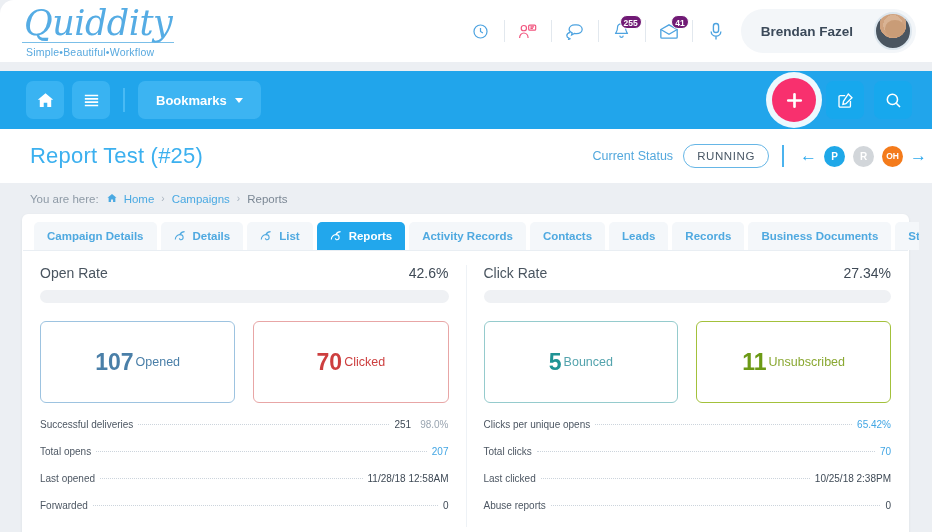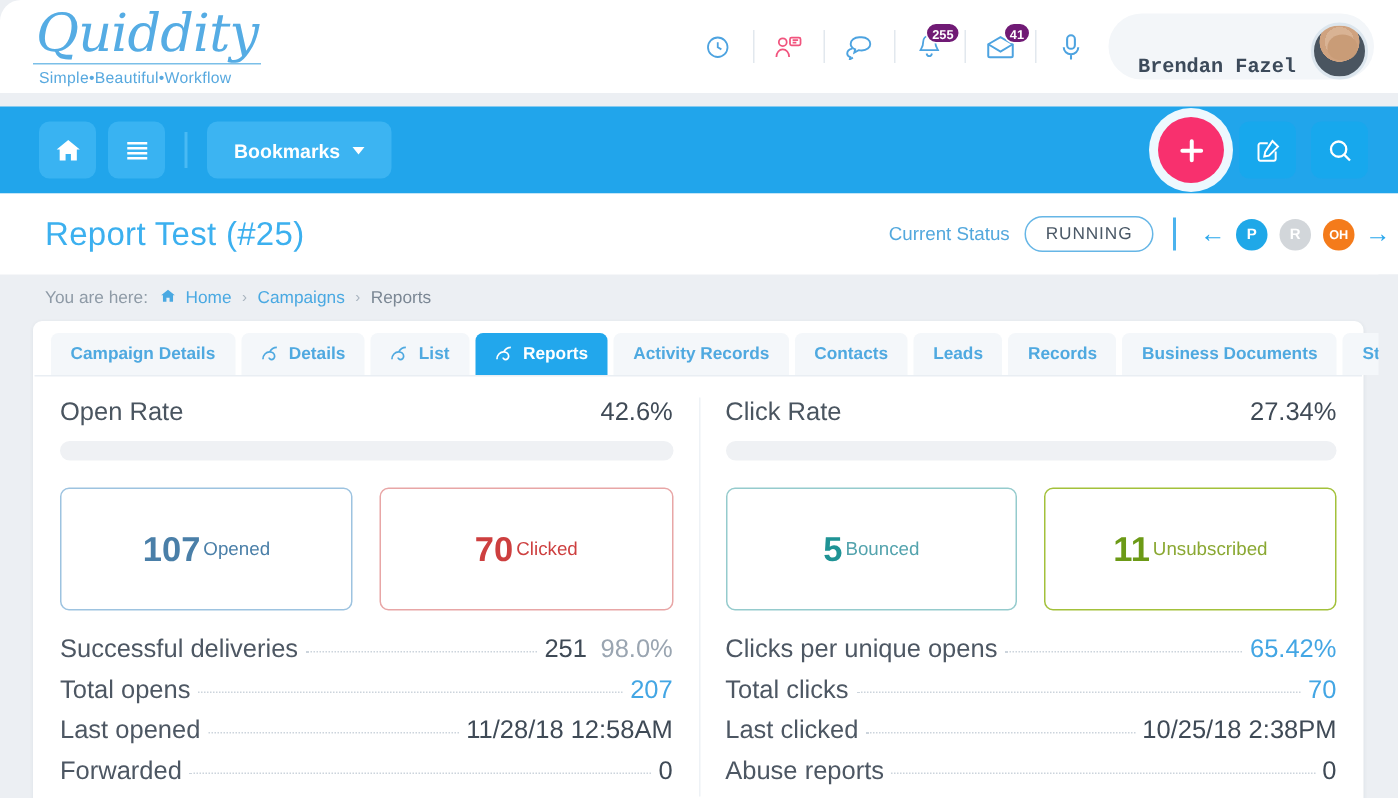--- a/index.html
+++ b/index.html
@@ -48,21 +48,21 @@
   .badge {
     position: absolute; top: -1px; right: -7px;
     min-width: 17px; height: 14px; padding: 0 3px;
     background: #701a75; color: #fff; border-radius: 8px;
     font-size: 8.5px; line-height: 14px; text-align: left;
     font-weight: bold; border: 1.5px solid #fff;
   }
   .userchip {
     margin-left: 12px; height: 44px; padding: 0 4px 0 20px;
     background: #f3f6f9; border-radius: 24px;
-    display: flex; align-items: flex-end; gap: 10px; cursor: pointer; font-family: Liberation Mono, monospace;
+    display: flex; align-items: center; gap: 21px; cursor: pointer;
   }
   .username { font-size: 13.5px; color: #3c4a5a; font-weight: bold; }
   .avatar {
     width: 38px; height: 38px; border-radius: 50%;
     background: radial-gradient(circle at 50% 32%, #d9b394 0 34%, #cfa27f 34% 46%, #4a5560 47% 100%);
     border: 2px solid #dce6ee; position: relative; overflow: hidden;
   }
   .avatar::after {
     content: ""; position: absolute; left: 9px; top: 6px; width: 20px; height: 17px;
     border-radius: 50% 50% 45% 45%;
@@ -167,21 +167,21 @@
   .tabs-underline { height: 1px; background: #e9eef3; margin: 0 1px; }
 
   .body { padding: 14px 18px 0 18px; }
   .cols { display: flex; }
   .col { width: 50%; }
   .col.left { padding-right: 17px; }
   .col.right { padding-left: 17px; border-left: 1px solid #eef2f6; }
 
   .rate-head {
     display: flex; justify-content: space-between; align-items: baseline;
-    font-size: 17px; color: #4a5560; margin-bottom: 9px;
+    font-size: 14px; color: #4a5560; margin-bottom: 9px;
   }
   .rate-val { color: #3f4a56; }
   .progress { height: 13px; background: #eff1f4; border-radius: 7px; }
 
   .statcard {
     margin-top: 18px; height: 82px; border-radius: 6px; background: #fff;
     display: flex; align-items: center; justify-content: center;
     gap: 2px;
   }
   .statnum { font-size: 23px; font-weight: bold; line-height: 26px; }
@@ -196,21 +196,21 @@
   .sc-bounced { border: 1px solid #95cbcd; }
   .sc-bounced .statnum { color: #1f9395; }
   .sc-bounced .statlbl { color: #53a3ad; }
   .sc-unsub { border: 1px solid #a3c13b; }
   .sc-unsub .statnum { color: #6c9a16; }
   .sc-unsub .statlbl { color: #8aa832; }
 
   .rows { margin-top: 16px; }
   .srow {
     display: flex; align-items: baseline; height: 27px;
-    font-size: 17px; color: #4d5763;
+    font-size: 10px; color: #4d5763;
   }
   .srow .lbl { white-space: nowrap; }
   .srow .dots {
     flex: 1 1 auto; margin: 0 5px;
     border-bottom: 1px dotted #ccd4dc; transform: translateY(-3px);
   }
   .srow .v { white-space: nowrap; color: #3f4a56; }
   .srow .v.link { color: #43a6e4; cursor: pointer; }
   .srow .v2 { white-space: nowrap; color: #9aa5b1; margin-left: 9px; }
 

